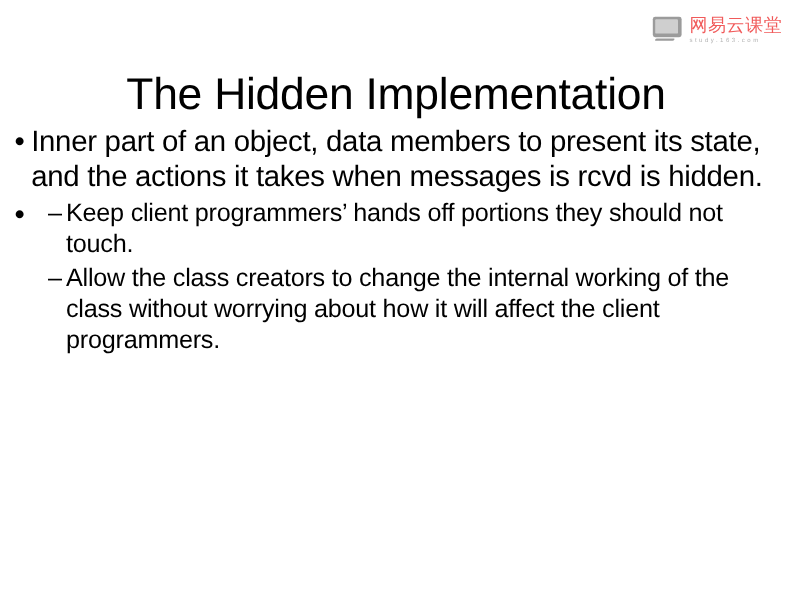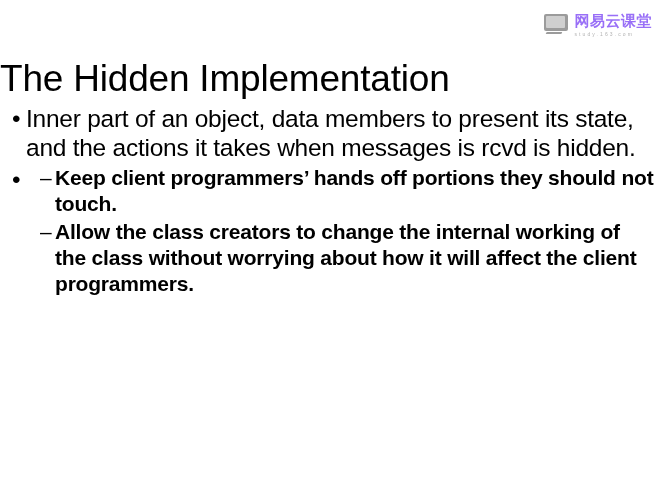--- a/index.html
+++ b/index.html
@@ -63,40 +63,40 @@
     border-radius: 1px;
     transform: skewX(-28deg);
   }
   .logo-text {
     display: flex;
     flex-direction: column;
     line-height: 1;
   }
   .logo-cn {
     font-size: 15px;
-    font-weight: bold;
-    color: #8b5cf6;
+    font-weight: normal;
+    color: #ef4444;
     letter-spacing: 0.5px;
     font-family: "DejaVu Sans", "Liberation Sans", sans-serif;
   }
   .logo-sub {
     margin-top: 3px;
     font-size: 5px;
     color: #a8a8a8;
     letter-spacing: 2.1px;
     font-family: "Liberation Sans", sans-serif;
   }
 
   
   .title {
     position: absolute;
     top: 34px;
     left: 0;
     width: 660px;
-    text-align: left;
+    text-align: center;
     font-size: 37px;
     font-weight: normal;
     letter-spacing: -0.2px;
     line-height: 1.1;
     white-space: nowrap;
   }
 
   
   .body {
     position: absolute;
@@ -139,21 +139,20 @@
   }
   li.l2 > .dash {
     position: absolute;
     left: 14px;
     top: 0;
     font-size: 21px;
     line-height: 26px;
   }
   li.l2 .txt {
     display: block;
-    font-weight: bold;
   }
 </style>
 </head>
 <body>
 
 <div class="slide">
 
   <div class="logo">
     <div class="logo-mark">
       <div class="screen"></div>

